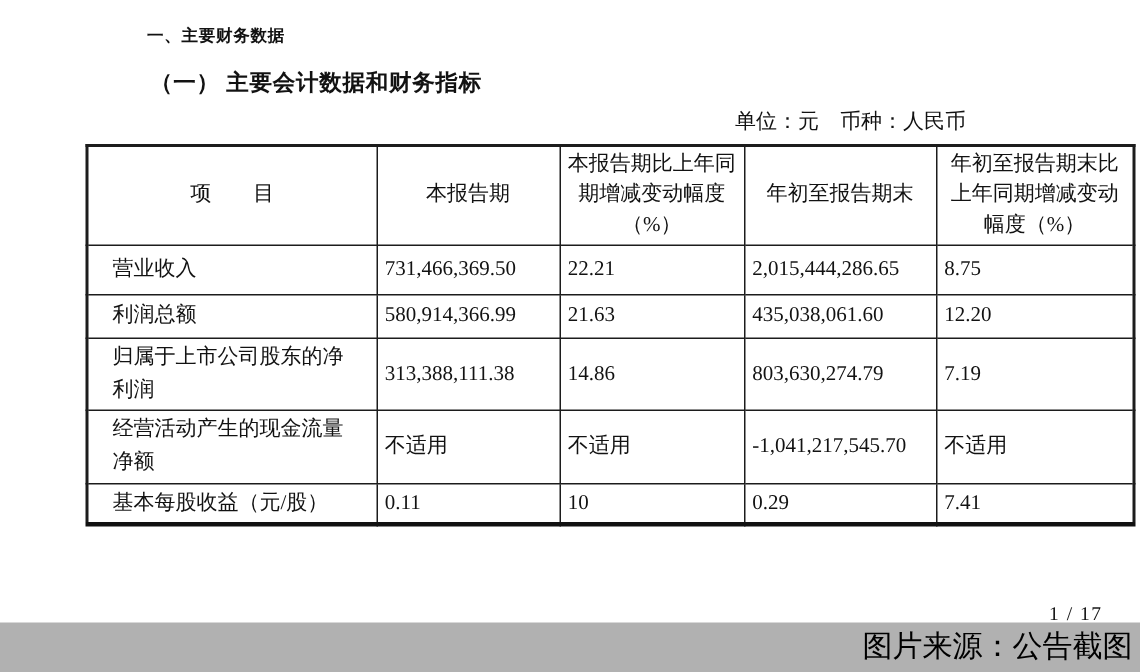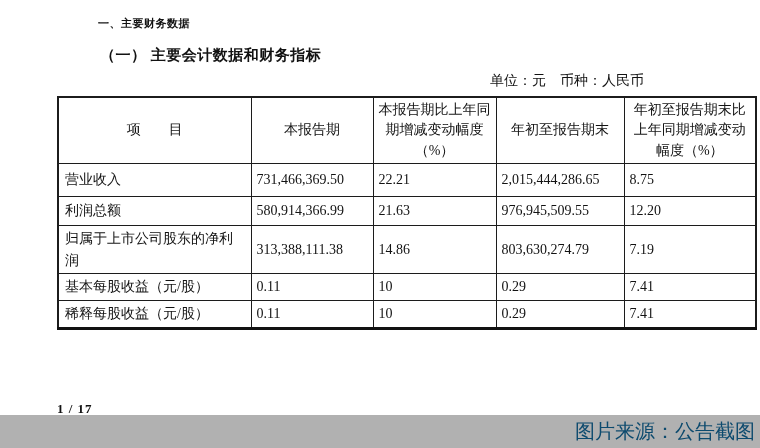--- a/index.html
+++ b/index.html
@@ -26,38 +26,38 @@
     font-size:14px;
     border:2px solid #1c1c1c;border-bottom:3px solid #111;
   }
   .fin-table th,.fin-table td{
     border:1px solid #1c1c1c;vertical-align:middle;margin-top:20px;
   }
   .fin-table th{
     font-weight:normal;text-align:center;padding:2px 4px;line-height:1.45;
   }
   .fin-table td.item-cell{
-    text-align:left;padding:2px 12px 2px 6px;line-height:1.55;
+    text-align:left;padding:2px 12px 2px 16px;line-height:1.55;
   }
   .fin-table td.num-cell{
     text-align:left;padding:2px 5px;line-height:1.4;
   }
   .hl-digit{background:#9fb8d4;}
   .page-number{
     position:absolute;top:401px;left:57px;width:678px;
-    text-align:left;font-size:13px;font-weight:bold;
+    text-align:right;font-size:13px;font-weight:normal;
     letter-spacing:1px;z-index:3;
   }
   .caption-bar{
     position:absolute;left:0;bottom:0;width:760px;height:33px;
     background:#b1b1b1;z-index:2;
   }
   .caption-text{
     position:absolute;right:5px;top:0;height:33px;line-height:33px;
-    color:#0c4a6e;font-size:20px;
+    color:#000000;font-size:20px;
     font-family:"Liberation Sans","DejaVu Sans",sans-serif;
   }
 </style>
 </head>
 <body>
 
 <div class="heading1">一、主要财务数据</div>
 <div class="heading2">（一） 主要会计数据和财务指标</div>
 <div class="unit-note">单位：元　币种：人民币</div>
 
@@ -81,39 +81,39 @@
       <td class="item-cell">营业收入</td>
       <td class="num-cell">731,466,369.50</td>
       <td class="num-cell">22.21</td>
       <td class="num-cell">2,015,444,286.65</td>
       <td class="num-cell">8.75</td>
     </tr>
     <tr style="height:29px">
       <td class="item-cell">利润总额</td>
       <td class="num-cell">580,914,366.99</td>
       <td class="num-cell">21.63</td>
-      <td class="num-cell">976,945,509.55</td>
+      <td class="num-cell">435,038,061.60</td>
       <td class="num-cell">12.20</td>
     </tr>
     <tr style="height:38px">
       <td class="item-cell">归属于上市公司股东的净利润</td>
       <td class="num-cell">313,388,111.38</td>
       <td class="num-cell">14.86</td>
       <td class="num-cell">803,630,274.79</td>
       <td class="num-cell">7.19</td>
     </tr>
+    <tr style="height:40px">
+      <td class="item-cell">经营活动产生的现金流量净额</td>
+      <td class="num-cell">不适用</td>
+      <td class="num-cell">不适用</td>
+      <td class="num-cell">-1,041,217,545.70</td>
+      <td class="num-cell">不适用</td>
+    </tr>
     <tr style="height:27px">
       <td class="item-cell">基本每股收益（元/股）</td>
-      <td class="num-cell">0.11</td>
-      <td class="num-cell">10</td>
-      <td class="num-cell">0.29</td>
-      <td class="num-cell">7.41</td>
-    </tr>
-    <tr style="height:25px">
-      <td class="item-cell">稀释每股收益（元/股）</td>
       <td class="num-cell">0.11</td>
       <td class="num-cell">10</td>
       <td class="num-cell">0.29</td>
       <td class="num-cell">7.41</td>
     </tr>
   </tbody>
 </table>
 
 <div class="page-number">1 / 17</div>
 

